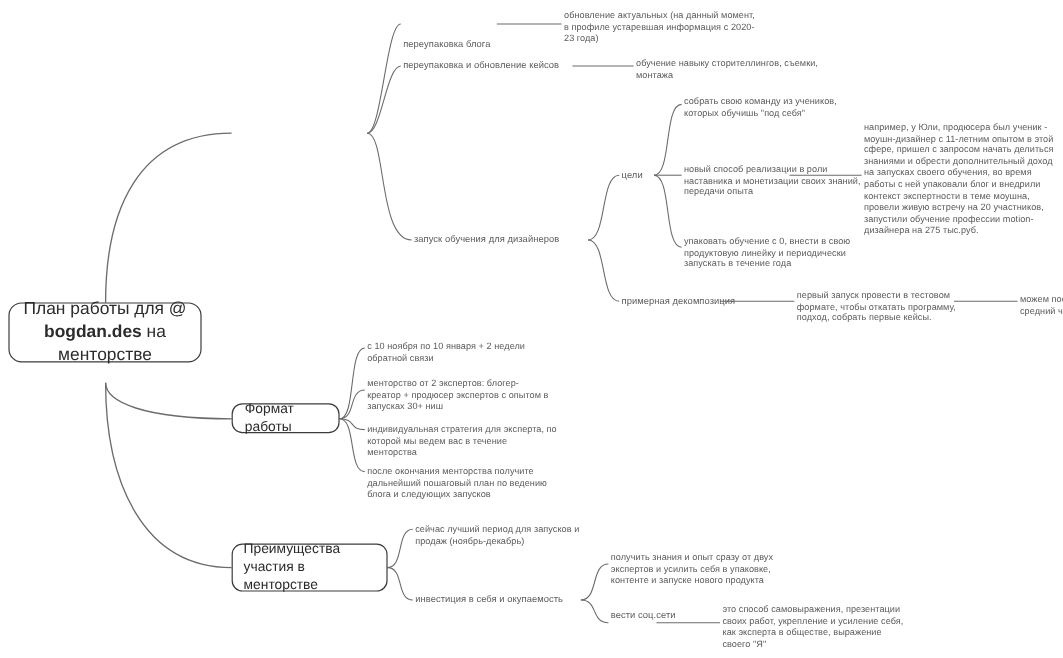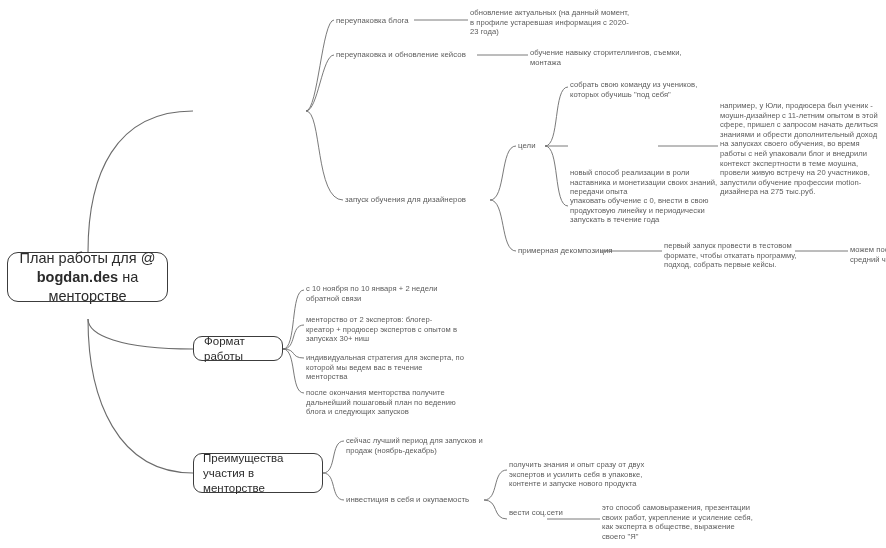--- a/index.html
+++ b/index.html
@@ -127,37 +127,37 @@
   </div>
 
   <div class="node-box branch-node" id="branch-1">
     <span>Формат работы</span>
   </div>
   <div class="node-box branch-node" id="branch-2">
     <span style="white-space:pre-line;">Преимущества участия в
 менторстве</span>
   </div>
 
-  <div class="leaf mid" style="left:336px; top:16px;">переупаковка блога</div>
+  <div class="leaf mid" style="left:336px; top:32px;">переупаковка блога</div>
   <div class="leaf" style="left:470px; top:8px; width:215px;">обновление актуальных (на данный момент,
 в профиле устаревшая информация с 2020-
 23 года)</div>
 
   <div class="leaf mid" style="left:336px; top:50px;">переупаковка и обновление кейсов</div>
   <div class="leaf" style="left:530px; top:48px; width:210px;">обучение навыку сторителлингов, съемки,
 монтажа</div>
 
   <div class="leaf mid" style="left:345px; top:195px;">запуск обучения для дизайнеров</div>
 
   <div class="leaf mid" style="left:518px; top:141px;">цели</div>
 
   <div class="leaf" style="left:570px; top:80px; width:180px;">собрать свою команду из учеников,
 которых обучишь "под себя"</div>
 
-  <div class="leaf" style="left:570px; top:136px; width:180px;margin-top:32px;">новый способ реализации в роли
+  <div class="leaf" style="left:570px; top:136px; width:180px;">новый способ реализации в роли
 наставника и монетизации своих знаний,
 передачи опыта</div>
 
   <div class="leaf" style="left:720px; top:101px; width:168px;">например, у Юли, продюсера был ученик -
 моушн-дизайнер с 11-летним опытом в этой
 сфере, пришел с запросом начать делиться
 знаниями и обрести дополнительный доход
 на запусках своего обучения, во время
 работы с ней упаковали блог и внедрили
 контекст экспертности в теме моушна,

